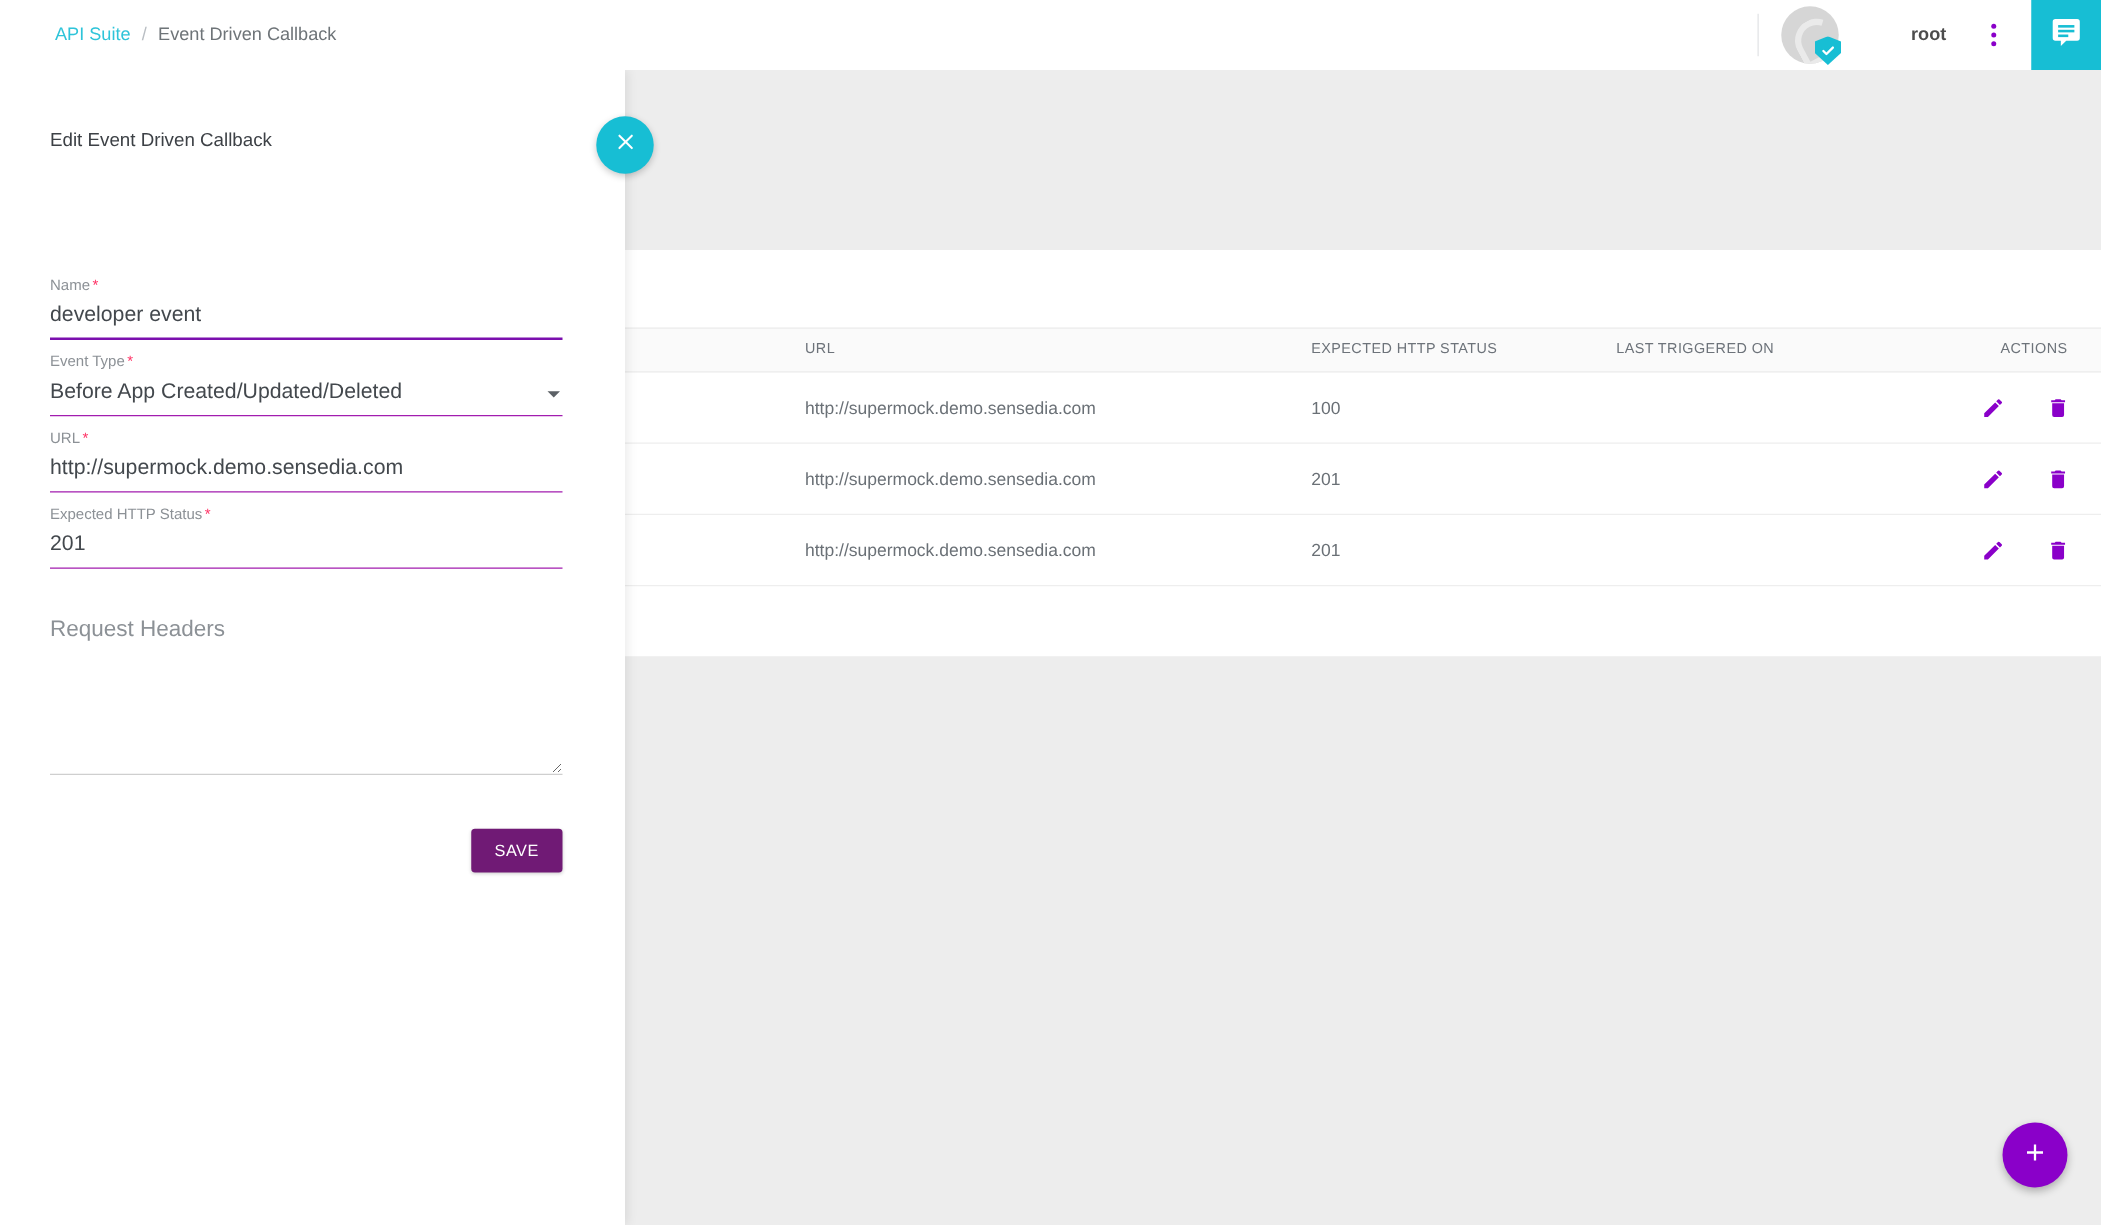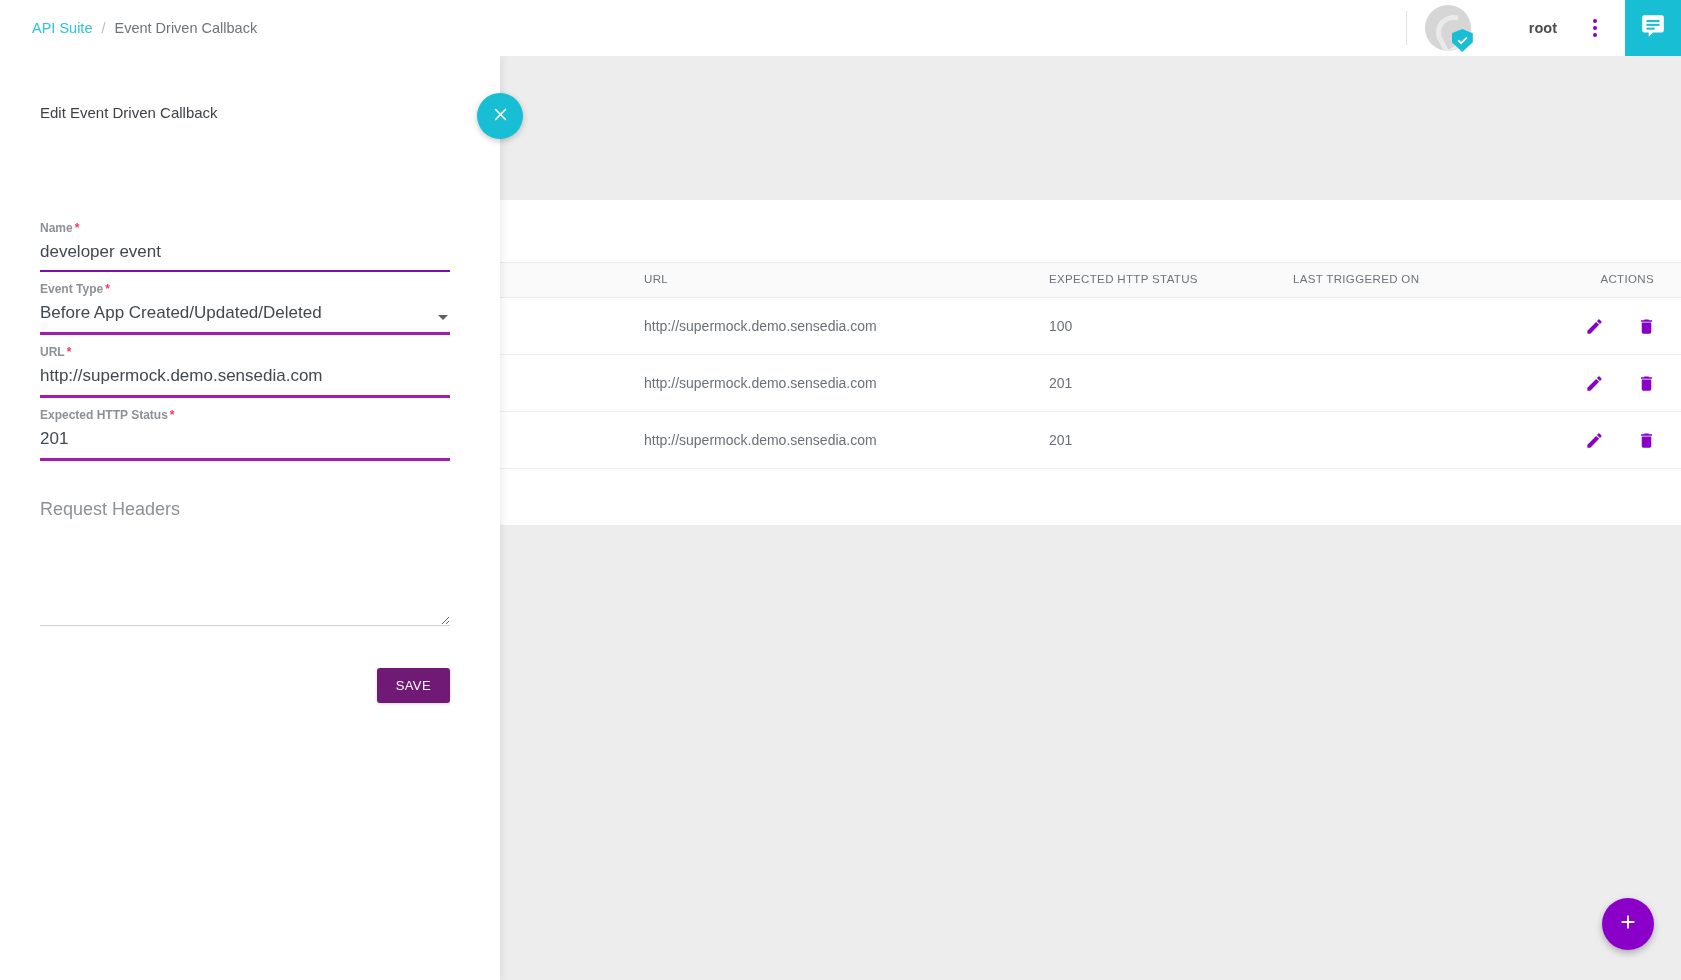--- a/index.html
+++ b/index.html
@@ -15,21 +15,21 @@
   
   .topbar {
     position: absolute; top: 0; left: 0;
     width: 1681px; height: 56px;
     background: #ffffff;
     display: flex; align-items: center;
     z-index: 40;
   }
   .breadcrumb {
     display: flex; align-items: center;
-    margin-left: 32px;
+    margin-left: 44px;
     font-size: 14.5px;
   }
   .crumb-link { color: #2ec4d9; cursor: pointer; }
   .crumb-sep { color: #b9bec3; margin: 0 9px; }
   .crumb-current { color: #6e7478; }
 
   .topbar-right {
     margin-left: auto; height: 56px;
     display: flex; align-items: center;
   }
@@ -151,29 +151,29 @@
     background: #17bed4; cursor: pointer;
     box-shadow: 0 2px 6px rgba(0,0,0,.22);
     display: flex; align-items: center; justify-content: center;
     z-index: 35;
   }
   .close-fab svg { width: 17px; height: 17px; stroke: #fff; stroke-width: 2.3; }
 
   .form { position: absolute; left: 40px; top: 165px; width: 410px; }
   .field { position: relative; margin-bottom: 10px; }
   .flabel {
-    font-size: 12px; color: #8c9196; display: block; margin-bottom: 7px; font-weight: bold;
+    font-size: 12px; color: #8c9196; display: block; margin-bottom: 7px;
   }
   .req { color: #ff3366; font-size: 12px; margin-left: 2px; }
   .fvalue {
     font-size: 17px; color: #43484d; padding-bottom: 9px;
     border: none; outline: none; width: 100%;
     font-family: "Liberation Sans", sans-serif;
     background: transparent;
-    border-bottom: 3px solid #a21caf;
+    border-bottom: 1px solid #a21caf;
   }
   .fvalue.focused { border-bottom: 2px solid #7b0fae; padding-bottom: 8px; }
   .select-wrap { position: relative; }
   .caret {
     position: absolute; right: 2px; bottom: 15px;
     width: 0; height: 0;
     border-left: 5px solid transparent;
     border-right: 5px solid transparent;
     border-top: 5px solid #5c6166;
     pointer-events: none;

